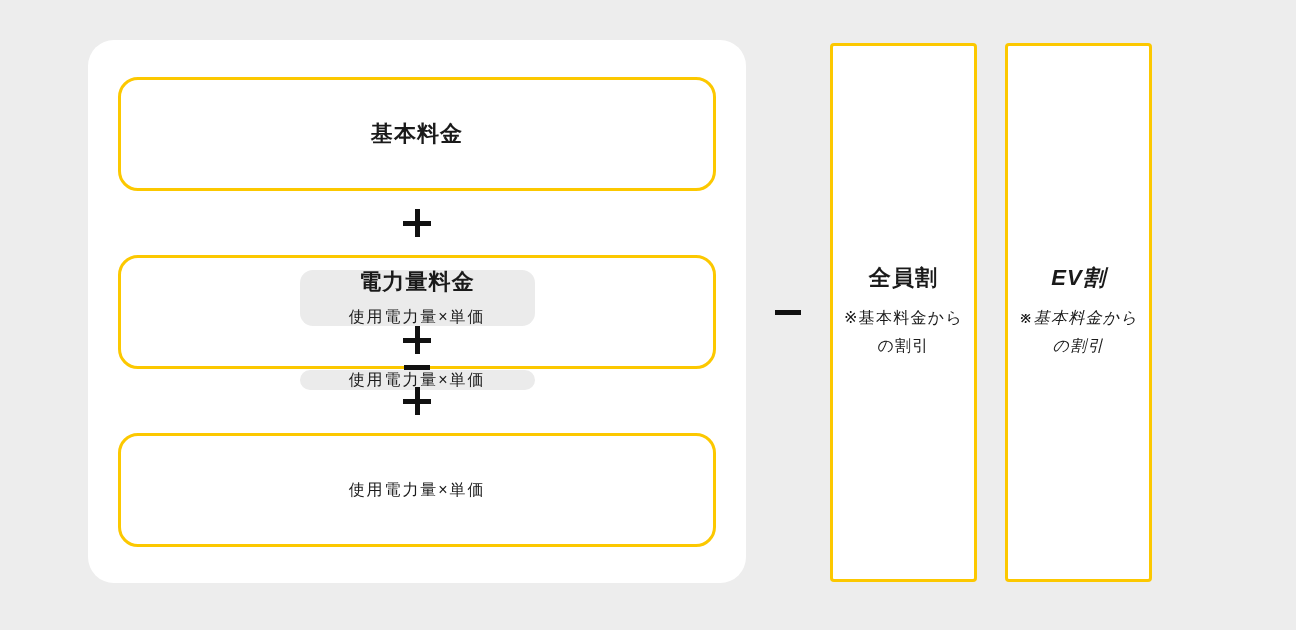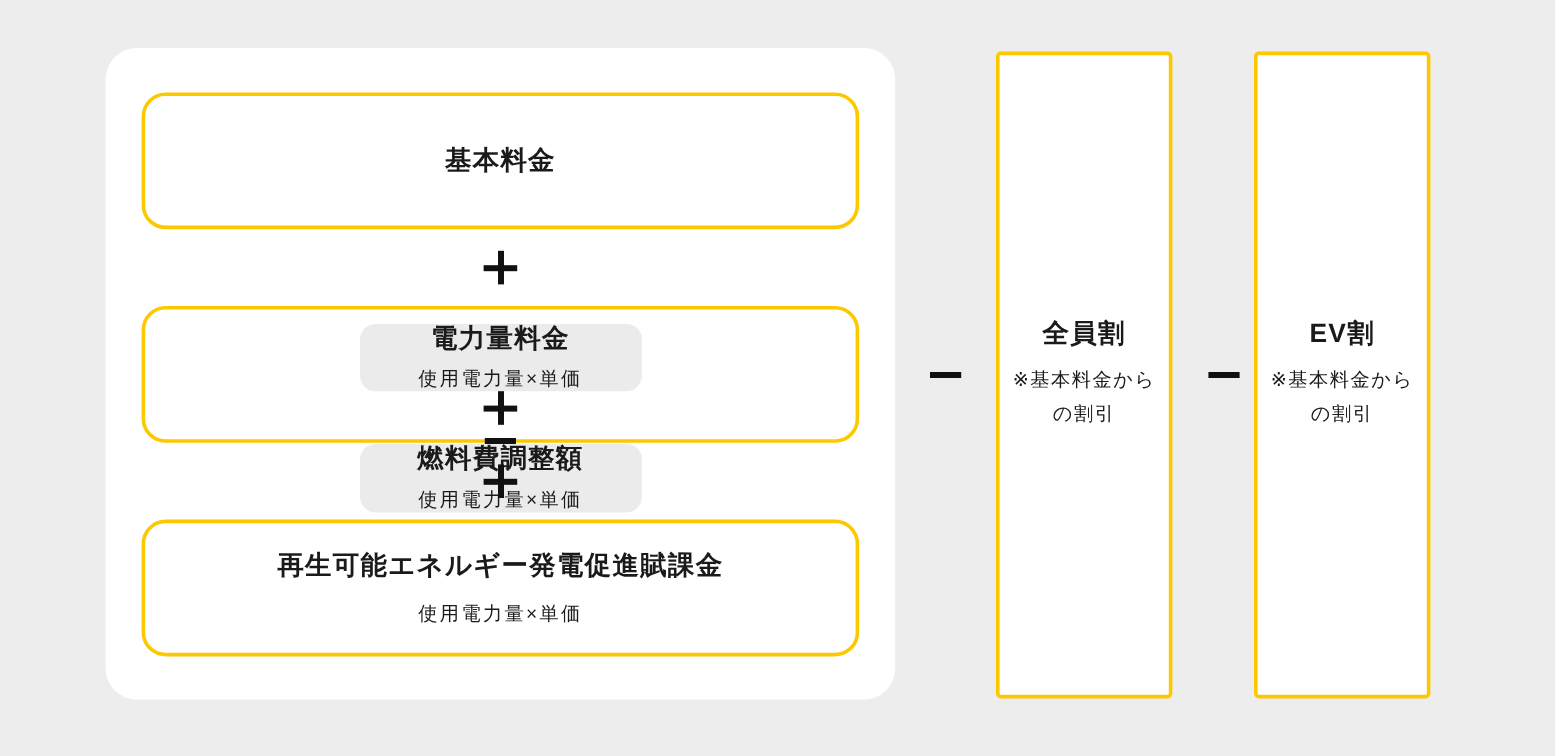--- a/index.html
+++ b/index.html
@@ -139,21 +139,21 @@
     background: #FFFFFF;
     border: 3px solid #FCC800;
     border-radius: 4px;
     display: flex;
     flex-direction: column;
     align-items: center;
     justify-content: center;
     gap: 12px;
   }
   .discount-card.first  { left: 830px; }
-  .discount-card.second { left: 1045px; }
+  .discount-card.second { left: 1005px; font-style: italic; }
   .discount-title {
     font-size: 22px;
     font-weight: bold;
     letter-spacing: 0.05em;
     line-height: 1.2;
     white-space: nowrap;
   }
   .discount-note {
     font-size: 16px;
     letter-spacing: 0.08em;
@@ -180,31 +180,29 @@
     <div class="fee-box usage-box">
       <div class="sub-box">
         <div class="sub-title">電力量料金</div>
         <div class="fee-subtitle">使用電力量×単価</div>
       </div>
       <div class="pm-stack">
         <div class="plus-shape"></div>
         <div class="minus-shape"></div>
       </div>
       <div class="sub-box">
-        <div class="sub-title">燃料費調整額</div>
         <div class="fee-subtitle">使用電力量×単価</div>
       </div>
     </div>
 
     <div class="op-row">
       <div class="plus-shape"></div>
     </div>
 
     <div class="fee-box">
-      <div class="fee-title">再生可能エネルギー発電促進賦課金</div>
       <div class="fee-subtitle">使用電力量×単価</div>
     </div>
 
   </section>
 
   <div class="minus-shape op-minus-1"></div>
 
   <aside class="discount-card first">
     <div class="discount-title">全員割</div>
     <div class="discount-note">※基本料金から

